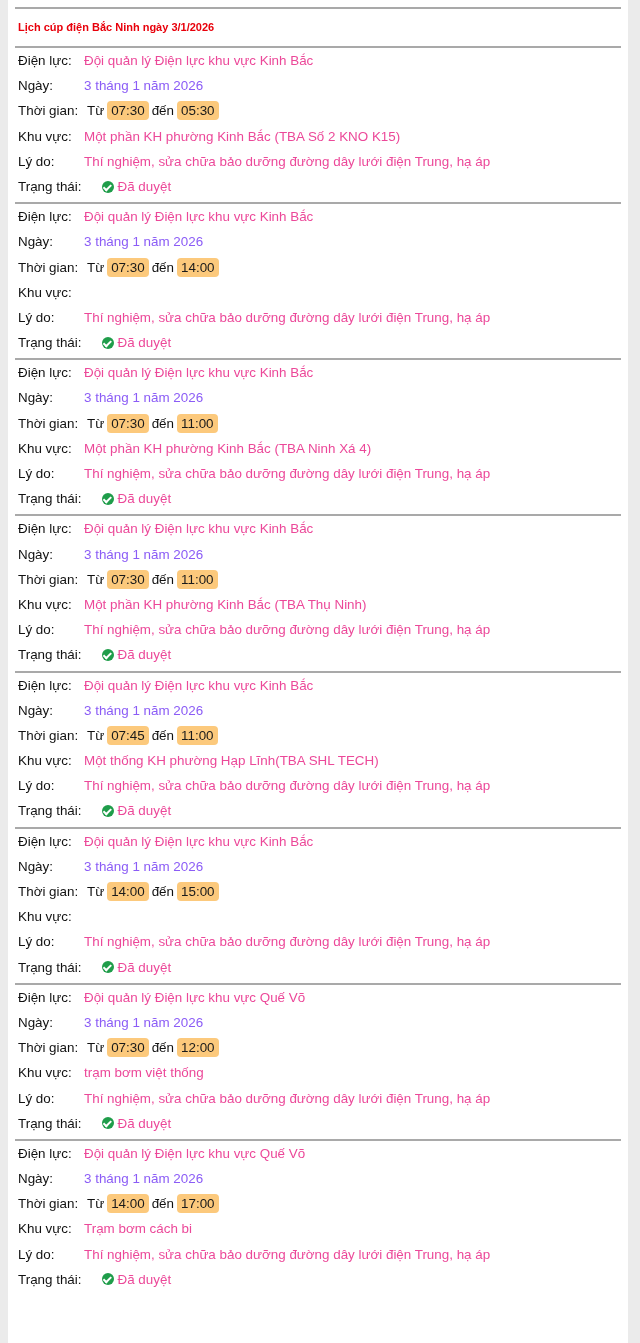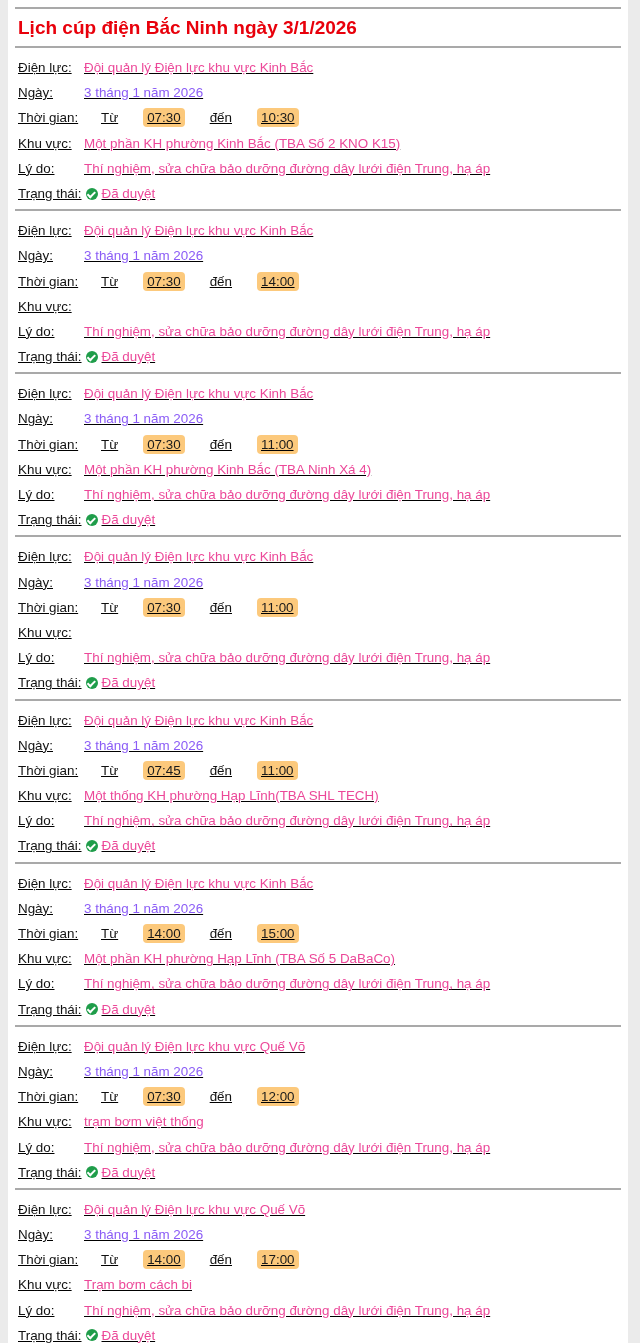--- a/index.html
+++ b/index.html
@@ -30,56 +30,56 @@
     }
     .hr {
       height: 0;
       border-top: 2px solid #a9a9a9;
       margin: 0;
     }
     .top-hr { margin-top: 7px; }
     .title {
       color: #e8000b;
       font-weight: bold;
-      font-size: 19px;
+      font-size: 11px;
       height: 37px;
       line-height: 37px;
       padding-left: 3px;
       white-space: nowrap;
     }
-    .record { padding-top: 7px; padding-bottom: 3px; text-decoration: underline; }
+    .record { padding-bottom: 3px; }
     .row {
       height: 25.2px;
       line-height: 25.2px;
       font-size: 13.4px;
       color: #111;
       white-space: nowrap;
       padding-left: 3px;
       display: flex;
       align-items: center;
     }
     .lbl {
       display: inline-block;
       width: 66px;
       color: #111;
     }
-    .lbl.auto { width: auto; margin-right: 4px; }
+    .lbl.auto { width: auto; margin-right: 20px; }
     .val { color: #ec4899; }
     .val.date { color: #8b5cf6; }
     .badge {
       display: inline-block;
       background: #fcc97c;
       color: #1a1a1a;
       border-radius: 4px;
       padding: 0 4px;
       height: 19px;
       line-height: 19px;
-      margin: 0 8px;
-    }
-    .word { margin: 0 17px; }
+      margin: 0 0;
+    }
+    .word { margin: 0 3px; }
     .check {
       display: inline-block;
       width: 12px;
       height: 12px;
       border-radius: 50%;
       background: #1f9d4a;
       position: relative;
       margin-right: 4px;
       top: 0;
     }
@@ -112,21 +112,21 @@
     </div>
     <div class="row">
       <span class="lbl">Ngày:</span>
       <span class="val date">3 tháng 1 năm 2026</span>
     </div>
     <div class="row">
       <span class="lbl">Thời gian:</span>
       <span class="word">Từ</span>
       <span class="badge">07:30</span>
       <span class="word">đến</span>
-      <span class="badge">10:30</span>
+      <span class="badge">05:30</span>
     </div>
     <div class="row">
       <span class="lbl">Khu vực:</span>
       <span class="val">Một phần KH phường Kinh Bắc (TBA Số 2 KNO K15)</span>
     </div>
     <div class="row">
       <span class="lbl">Lý do:</span>
       <span class="val">Thí nghiệm, sửa chữa bảo dưỡng đường dây lưới điện Trung, hạ áp</span>
     </div>
     <div class="row">
@@ -211,20 +211,21 @@
     </div>
     <div class="row">
       <span class="lbl">Thời gian:</span>
       <span class="word">Từ</span>
       <span class="badge">07:30</span>
       <span class="word">đến</span>
       <span class="badge">11:00</span>
     </div>
     <div class="row">
       <span class="lbl">Khu vực:</span>
+      <span class="val">Một phần KH phường Kinh Bắc (TBA Thụ Ninh)</span>
     </div>
     <div class="row">
       <span class="lbl">Lý do:</span>
       <span class="val">Thí nghiệm, sửa chữa bảo dưỡng đường dây lưới điện Trung, hạ áp</span>
     </div>
     <div class="row">
       <span class="lbl auto">Trạng thái:</span>
       <span class="check"></span>
       <span class="val">Đã duyệt</span>
     </div>
@@ -274,21 +275,20 @@
     </div>
     <div class="row">
       <span class="lbl">Thời gian:</span>
       <span class="word">Từ</span>
       <span class="badge">14:00</span>
       <span class="word">đến</span>
       <span class="badge">15:00</span>
     </div>
     <div class="row">
       <span class="lbl">Khu vực:</span>
-      <span class="val">Một phần KH phường Hạp Lĩnh (TBA Số 5 DaBaCo)</span>
     </div>
     <div class="row">
       <span class="lbl">Lý do:</span>
       <span class="val">Thí nghiệm, sửa chữa bảo dưỡng đường dây lưới điện Trung, hạ áp</span>
     </div>
     <div class="row">
       <span class="lbl auto">Trạng thái:</span>
       <span class="check"></span>
       <span class="val">Đã duyệt</span>
     </div>

